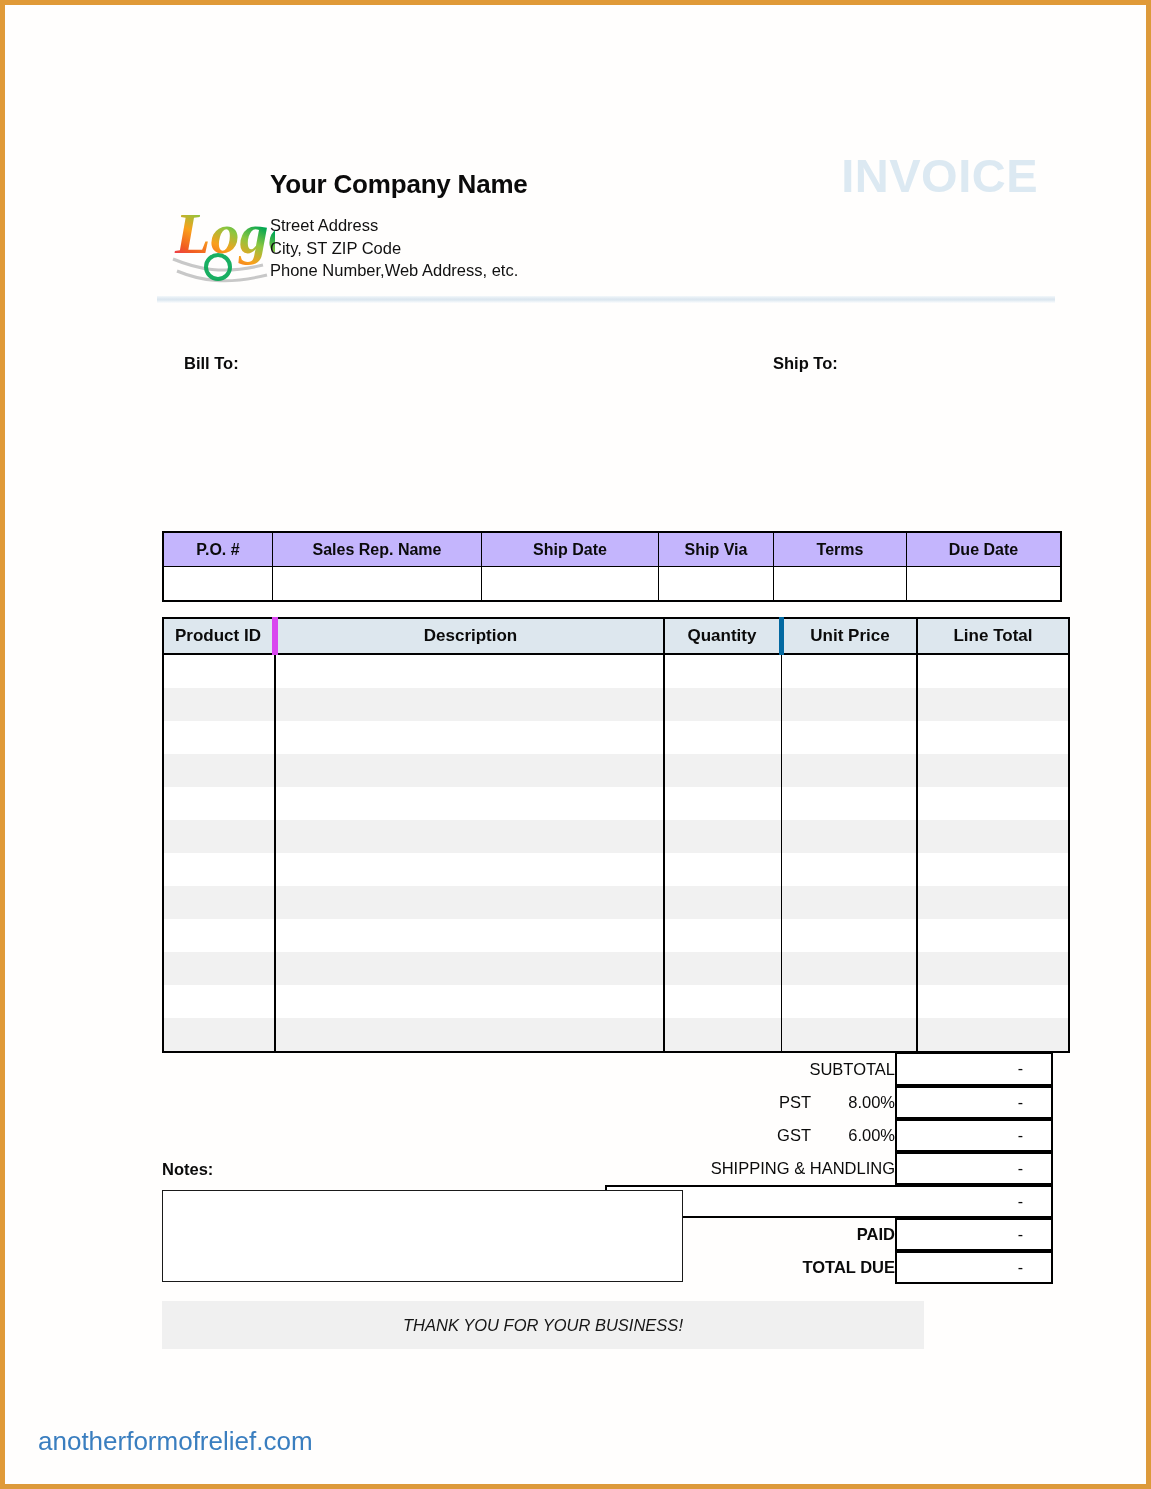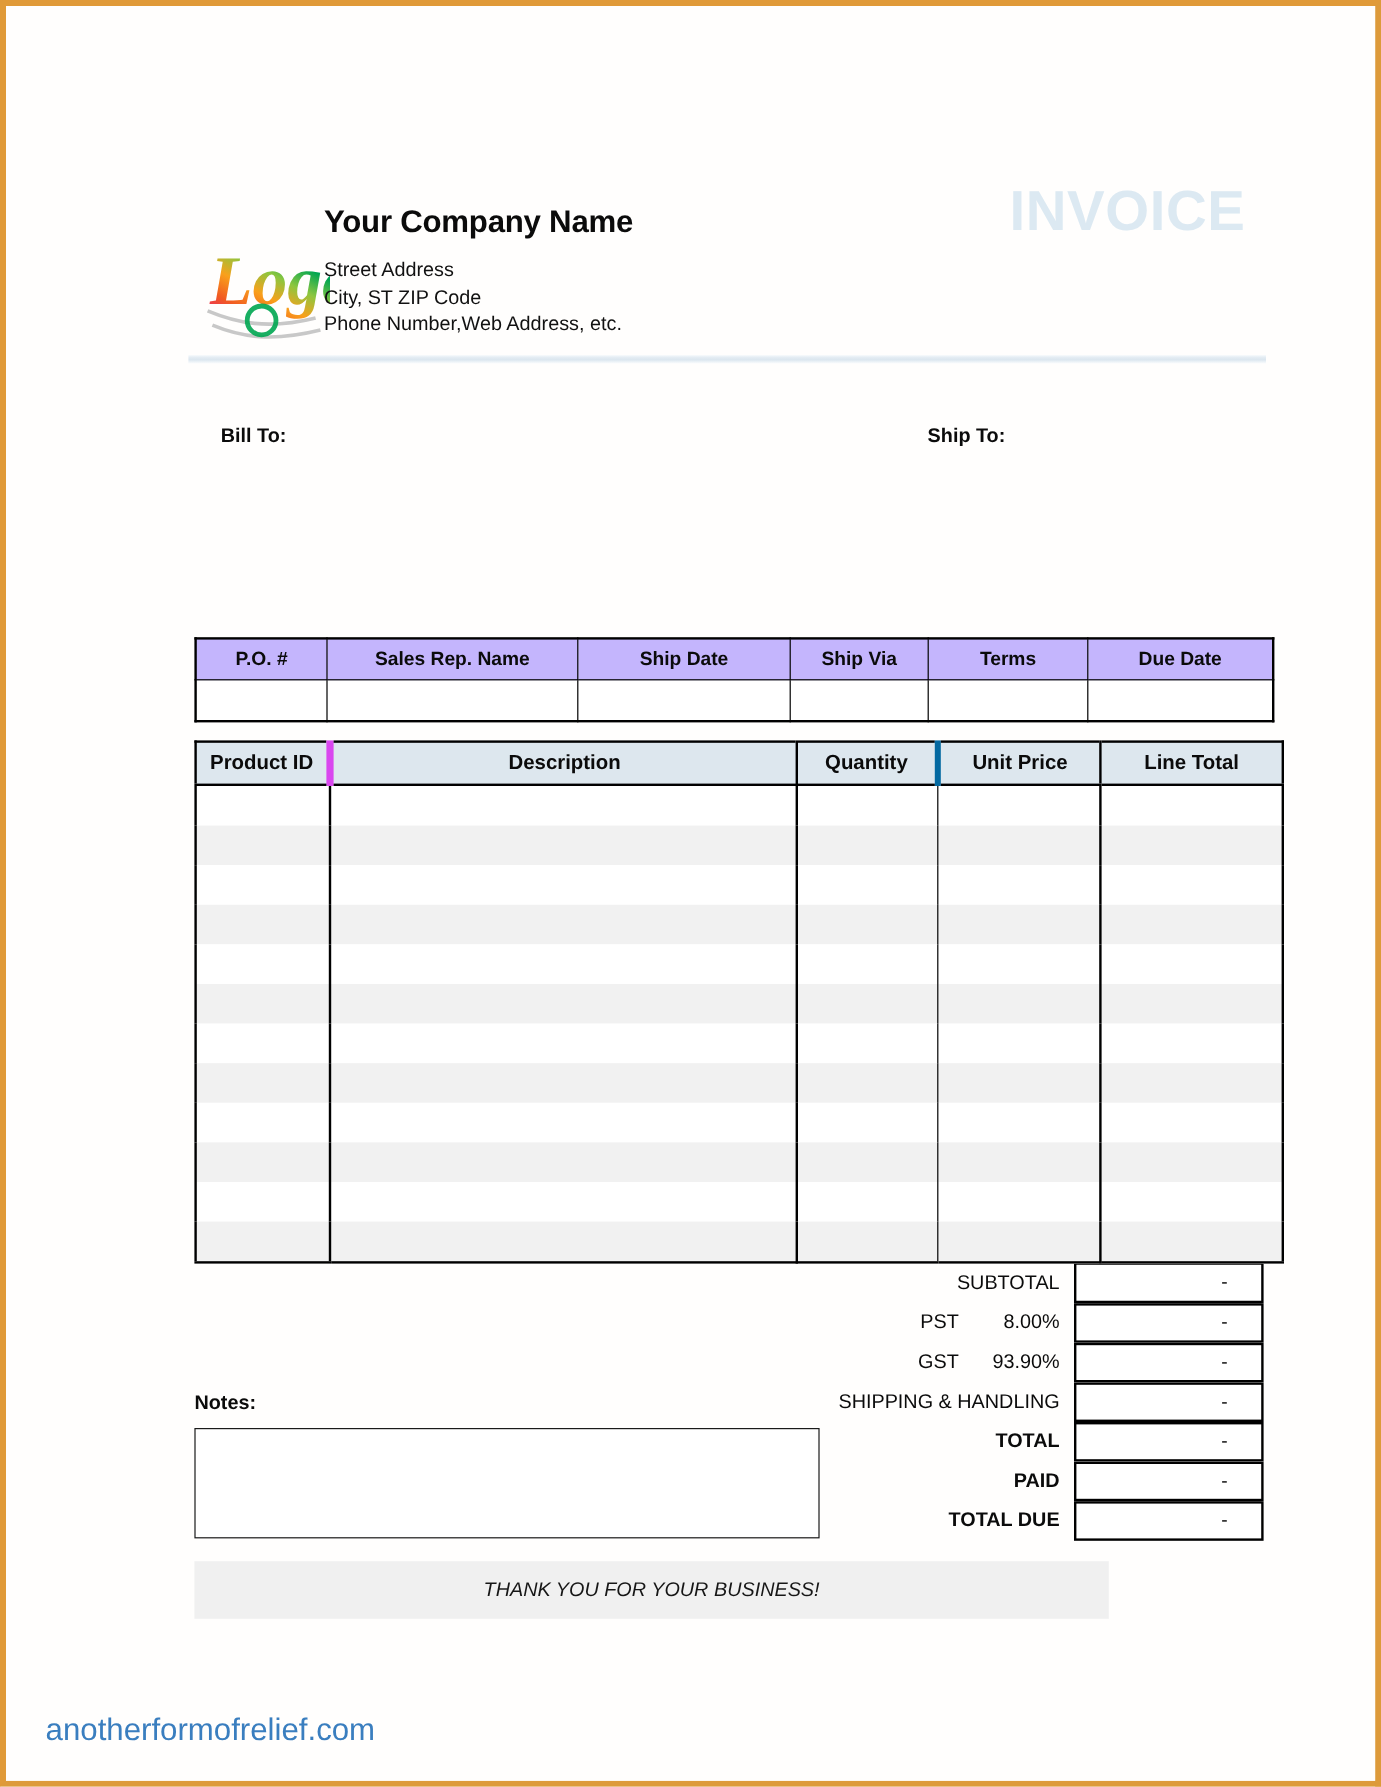--- a/index.html
+++ b/index.html
@@ -181,21 +181,20 @@
   .trow {
     display: flex;
     align-items: stretch;
     height: 33px;
   }
   .trow .lab {
     flex: 0 0 290px;
     display: flex;
     align-items: center;
     justify-content: flex-end;
-    padding-right: 12px;
     box-sizing: border-box;
     font-size: 16.5px;
     color: #0b0b0b;
   }
   .trow .lab .pct {
     display: inline-block;
     min-width: 84px;
     text-align: right;
   }
   .trow .lab .nm {
@@ -438,34 +437,31 @@
         <div class="trow">
           <div class="lab">
             <span class="nm">PST</span>
             <span class="pct">8.00%</span>
           </div>
           <div class="val">-</div>
         </div>
         <div class="trow">
           <div class="lab">
             <span class="nm">GST</span>
-            <span class="pct">93.90%</span>
+            <span class="pct">6.00%</span>
           </div>
           <div class="val">-</div>
         </div>
         <div class="trow">
           <div class="lab">
             <span class="nm">SHIPPING &amp; HANDLING</span>
           </div>
           <div class="val">-</div>
         </div>
         <div class="trow bold">
-          <div class="lab">
-            <span class="nm">TOTAL</span>
-          </div>
           <div class="val">-</div>
         </div>
         <div class="trow bold">
           <div class="lab">
             <span class="nm">PAID</span>
           </div>
           <div class="val">-</div>
         </div>
         <div class="trow bold">
           <div class="lab">

